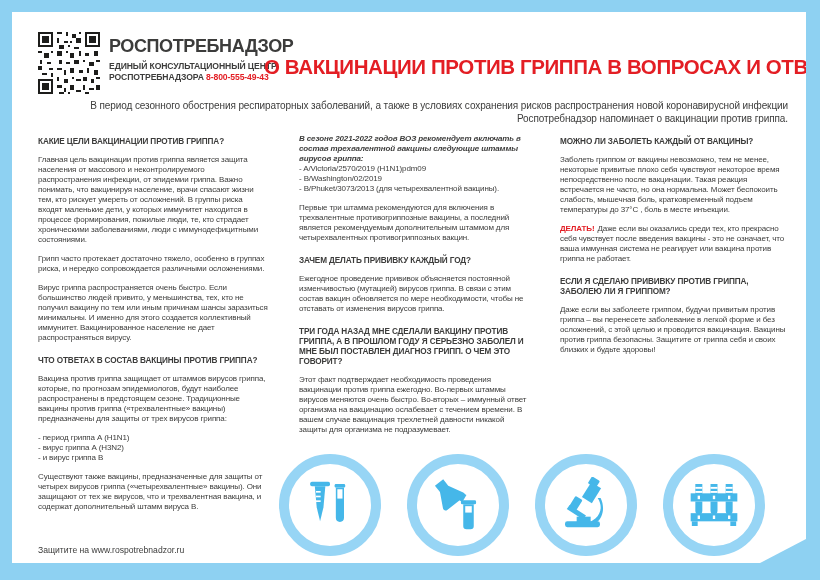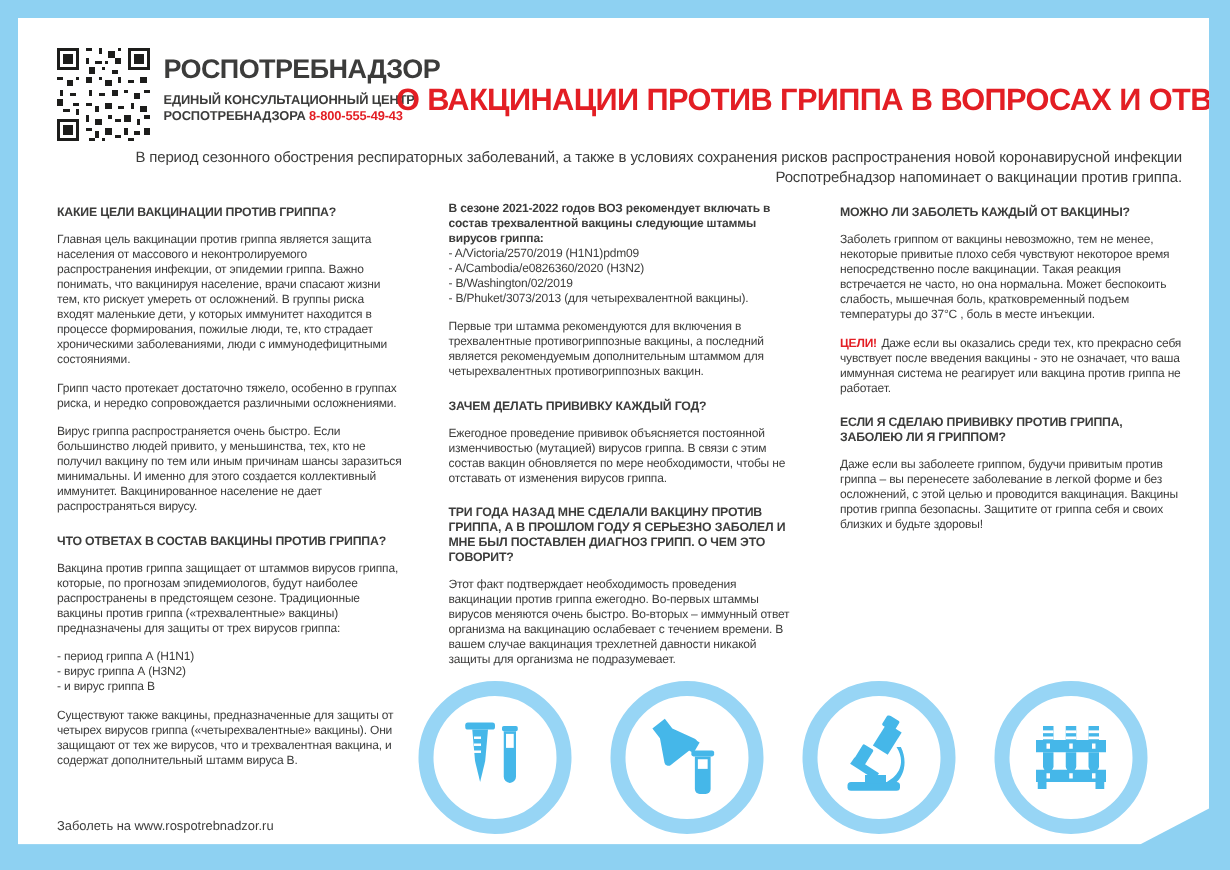--- a/index.html
+++ b/index.html
@@ -27,21 +27,21 @@
     position:absolute; left:26px; top:87px; width:750px;
     font-size:10px; line-height:13px; color:#3c3c3b; letter-spacing:-0.1px;text-align:right;
   }
 
   
   .columns { position:absolute; left:26px; top:122px; width:752px; display:flex; gap:31px; }
   .col { flex:1; min-width:0; font-size:8px; line-height:10px; color:#3c3c3b; letter-spacing:-0.12px; }
   .col .q { font-size:8.2px; font-weight:bold; margin:13px 0 8px; }
   .col .q.first { margin-top:3px; }
   .col p { margin:0 0 9px; }
-  .col p.lead { font-weight:bold; margin-bottom:0; }
+  .col p.lead { font-weight:bold; margin-bottom:0;font-style:italic; }
   .col ul { list-style:none; margin:0 0 9px; }
   .important-label { color:#e31e24; font-weight:bold; margin-right:3px; }
 
   
   .icons-row { position:absolute; left:267px; top:442px; display:flex; gap:26px; }
   .circle {
     width:102px; height:102px; border-radius:50%; border:10px solid #97d5f5;
     background:#ffffff; display:flex; align-items:center; justify-content:center;
   }
   .circle svg { width:56px; height:56px; }
@@ -159,36 +159,35 @@
           <li>- вирус гриппа А (H3N2)</li>
           <li>- и вирус гриппа В</li>
         </ul>
         <p>Существуют также вакцины, предназначенные для защиты от четырех вирусов гриппа («четырехвалентные» вакцины). Они защищают от тех же вирусов, что и трехвалентная вакцина, и содержат дополнительный штамм вируса В.</p>
       </div>
 
       <div class="col">
         <p class="lead">В сезоне 2021-2022 годов ВОЗ рекомендует включать в состав трехвалентной вакцины следующие штаммы вирусов гриппа:</p>
         <ul>
           <li>- A/Victoria/2570/2019 (H1N1)pdm09</li>
-          <li>- A/Cambodia/e0826360/2020 (H3N2)</li>
           <li>- B/Washington/02/2019</li>
           <li>- B/Phuket/3073/2013 (для четырехвалентной вакцины).</li>
         </ul>
         <p>Первые три штамма рекомендуются для включения в трехвалентные противогриппозные вакцины, а последний является рекомендуемым дополнительным штаммом для четырехвалентных противогриппозных вакцин.</p>
         <div class="q">ЗАЧЕМ ДЕЛАТЬ ПРИВИВКУ КАЖДЫЙ ГОД?</div>
         <p>Ежегодное проведение прививок объясняется постоянной изменчивостью (мутацией) вирусов гриппа. В связи с этим состав вакцин обновляется по мере необходимости, чтобы не отставать от изменения вирусов гриппа.</p>
         <div class="q">ТРИ ГОДА НАЗАД МНЕ СДЕЛАЛИ ВАКЦИНУ ПРОТИВ ГРИППА, А В ПРОШЛОМ ГОДУ Я СЕРЬЕЗНО ЗАБОЛЕЛ И МНЕ БЫЛ ПОСТАВЛЕН ДИАГНОЗ ГРИПП. О ЧЕМ ЭТО ГОВОРИТ?</div>
         <p>Этот факт подтверждает необходимость проведения вакцинации против гриппа ежегодно. Во-первых штаммы вирусов меняются очень быстро. Во-вторых – иммунный ответ организма на вакцинацию ослабевает с течением времени. В вашем случае вакцинация трехлетней давности никакой защиты для организма не подразумевает.</p>
       </div>
 
       <div class="col">
         <div class="q first">МОЖНО ЛИ ЗАБОЛЕТЬ КАЖДЫЙ ОТ ВАКЦИНЫ?</div>
         <p>Заболеть гриппом от вакцины невозможно, тем не менее, некоторые привитые плохо себя чувствуют некоторое время непосредственно после вакцинации. Такая реакция встречается не часто, но она нормальна. Может беспокоить слабость, мышечная боль, кратковременный подъем температуры до 37°С , боль в месте инъекции.</p>
         <p>
-          <span class="important-label">ЦЕЛИ!</span><span>Даже если вы оказались среди тех, кто прекрасно себя чувствует после введения вакцины - это не означает, что ваша иммунная система не реагирует или вакцина против гриппа не работает.</span>
+          <span class="important-label">ДЕЛАТЬ!</span><span>Даже если вы оказались среди тех, кто прекрасно себя чувствует после введения вакцины - это не означает, что ваша иммунная система не реагирует или вакцина против гриппа не работает.</span>
         </p>
         <div class="q">ЕСЛИ Я СДЕЛАЮ ПРИВИВКУ ПРОТИВ ГРИППА, ЗАБОЛЕЮ ЛИ Я ГРИППОМ?</div>
         <p>Даже если вы заболеете гриппом, будучи привитым против гриппа – вы перенесете заболевание в легкой форме и без осложнений, с этой целью и проводится вакцинация. Вакцины против гриппа безопасны. Защитите от гриппа себя и своих близких и будьте здоровы!</p>
       </div>
     </div>
 
     <div class="icons-row">
 
       <div class="circle">
         <svg viewBox="0 0 48 48">
@@ -260,16 +259,16 @@
               <rect x="23" y="16" width="2" height="3"></rect>
               <rect x="36" y="16" width="2" height="3"></rect>
             <rect x="10" y="33" width="2" height="3"></rect>
               <rect x="23" y="33" width="2" height="3"></rect>
               <rect x="36" y="33" width="2" height="3"></rect>
           </g>
         </svg>
       </div>
     </div>
 
-    <div class="footer-note">Заболеть на www.rospotrebnadzor.ru</div>
+    <div class="footer-note">Защитите на www.rospotrebnadzor.ru</div>
 
   </div>
 </div>
 
 </body></html>

